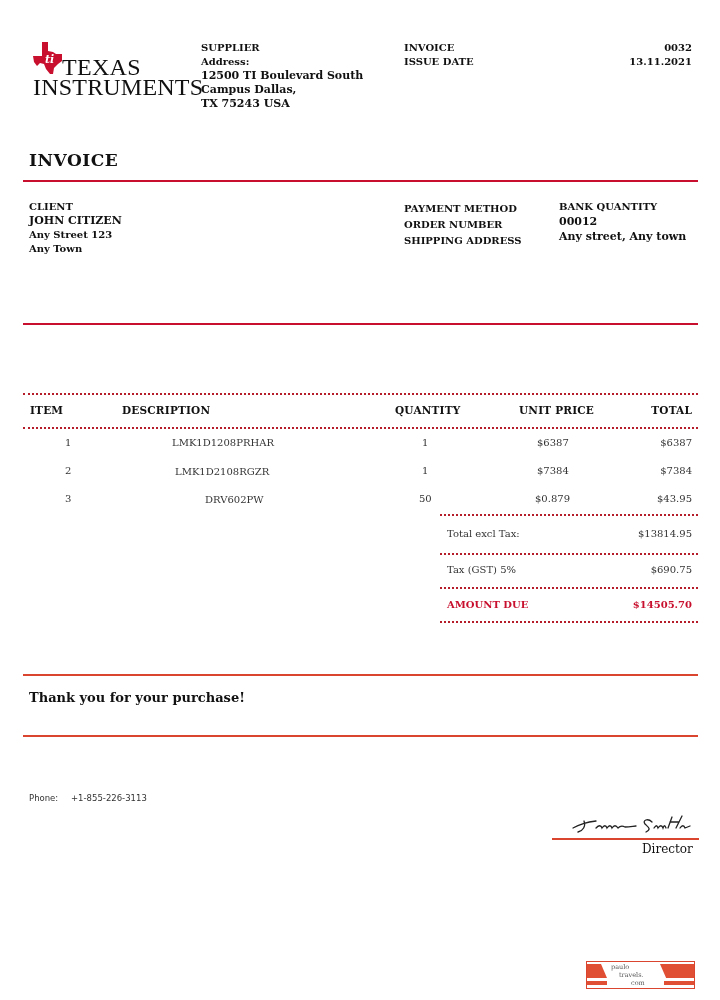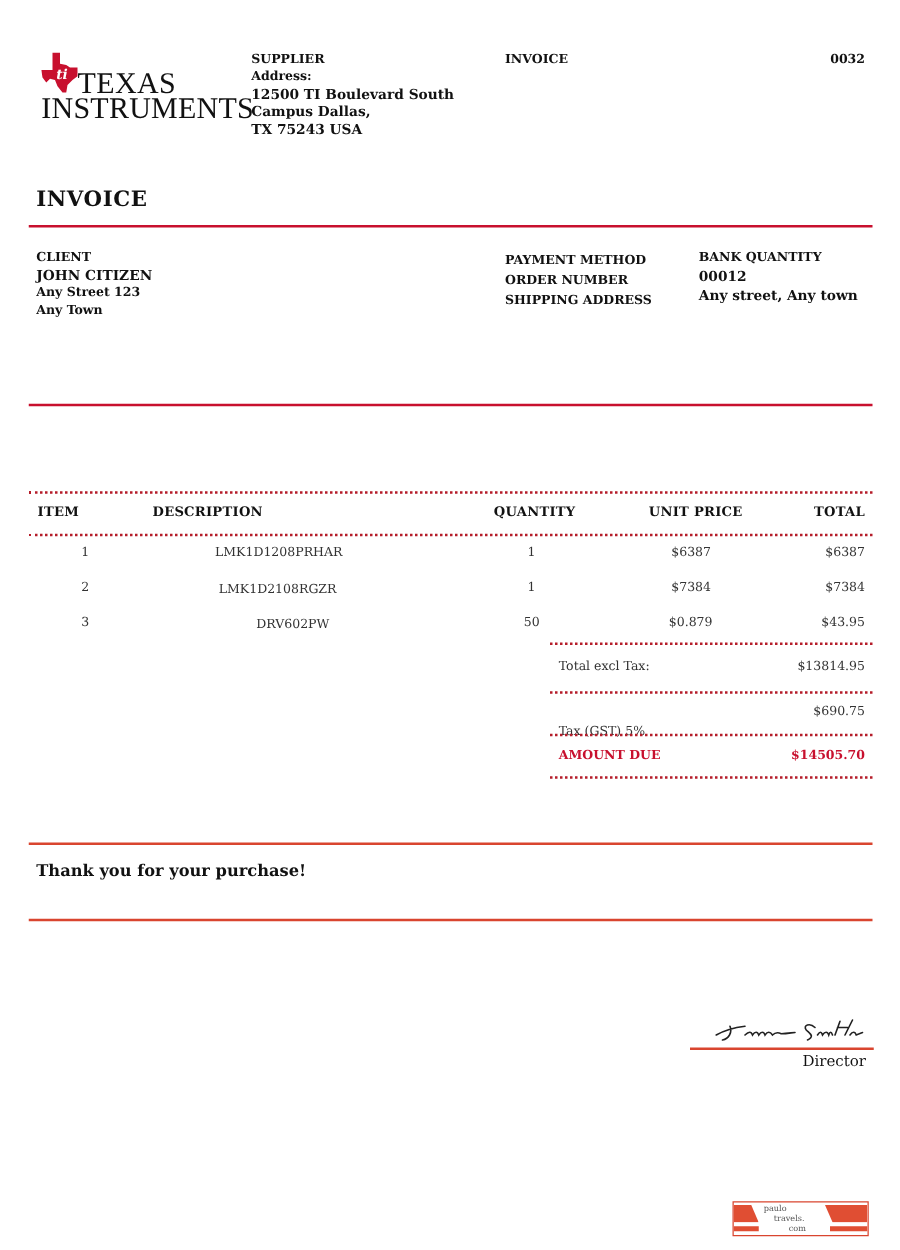--- a/index.html
+++ b/index.html
@@ -71,20 +71,24 @@
   <div style="font-size:11px;">12500 TI Boulevard South</div>
   <div style="font-size:11px;">Campus Dallas,</div>
   <div style="font-size:11px;">TX  75243  USA</div>
 </div>
 
 <div class="abs meta">
   <div class="meta-row">
     <span>INVOICE</span>
     <span>0032</span>
   </div>
+  <div class="meta-row">
+    <span>ISSUE DATE</span>
+    <span>13.11.2021</span>
+  </div>
 </div>
 
 <div class="abs title">INVOICE</div>
 <div class="hr-red" style="top:180px;"></div>
 
 <div class="abs client">
   <div>CLIENT</div>
   <div class="name">JOHN CITIZEN</div>
   <div>Any Street 123</div>
   <div>Any Town</div>
@@ -126,32 +130,35 @@
 <div class="td" style="left:65px; top:493px;">3</div>
 <div class="td" style="left:205px; top:494px;">DRV602PW</div>
 <div class="td" style="left:419px; top:493px;">50</div>
 <div class="td" style="left:535px; top:493px;">$0.879</div>
 <div class="td" style="right:28px; top:493px;">$43.95</div>
 
 <div class="dotted" style="left:440px; width:258px; top:514px;"></div>
 <div class="sum-label" style="top:528px;">Total excl Tax:</div>
 <div class="sum-val" style="top:528px;">$13814.95</div>
 <div class="dotted" style="left:440px; width:258px; top:553px;"></div>
-<div class="sum-label" style="top:564px;margin-top:16px;">Tax (GST)  5%</div>
+<div class="sum-label" style="top:564px;">Tax (GST)  5%</div>
 <div class="sum-val" style="top:564px;">$690.75</div>
 <div class="dotted" style="left:440px; width:258px; top:587px;"></div>
 <div class="sum-label due" style="top:599px;">AMOUNT DUE</div>
 <div class="sum-val due" style="top:599px;">$14505.70</div>
 <div class="dotted" style="left:440px; width:258px; top:621px;"></div>
 
 <div class="hr-red soft" style="top:674px;"></div>
 <div class="abs thanks">Thank you for your purchase!</div>
 <div class="hr-red soft" style="top:735px;"></div>
 
 <div class="abs footer">
+  <div>
+    <span class="k">Phone:</span><span>+1-855-226-3113</span>
+  </div>
 </div>
 
 <svg class="abs signature" viewBox="0 0 125 24">
   <path d="M3 16 C10 12, 18 10, 26 9 M14 9 C16 14, 13 19, 8 20 M26 16 c3 -3 5 -3 6 0 c2 -3 4 -3 5 0 c2 -3 4 -3 5 0 c2 -3 4 -3 6 0 c2 -2 5 -2 7 -1 C60 15, 64 14, 66 14" stroke="#222" stroke-width="1.3" fill="none" stroke-linecap="round"></path>
   <path d="M82 10 C78 6, 72 8, 75 12 C78 15, 82 17, 76 20 M84 16 c2 -3 3 -3 4 0 c2 -3 4 -3 5 0 c1 -3 2 -3 3 0 M98 16 L102 5 M100 10 L108 10 M106 16 L112 4 M110 16 c2 -3 4 -3 5 0 L120 14" stroke="#222" stroke-width="1.3" fill="none" stroke-linecap="round"></path>
 </svg>
 <div class="sig-line"></div>
 <div class="abs director">Director</div>
 
 <div class="abs stamp">

